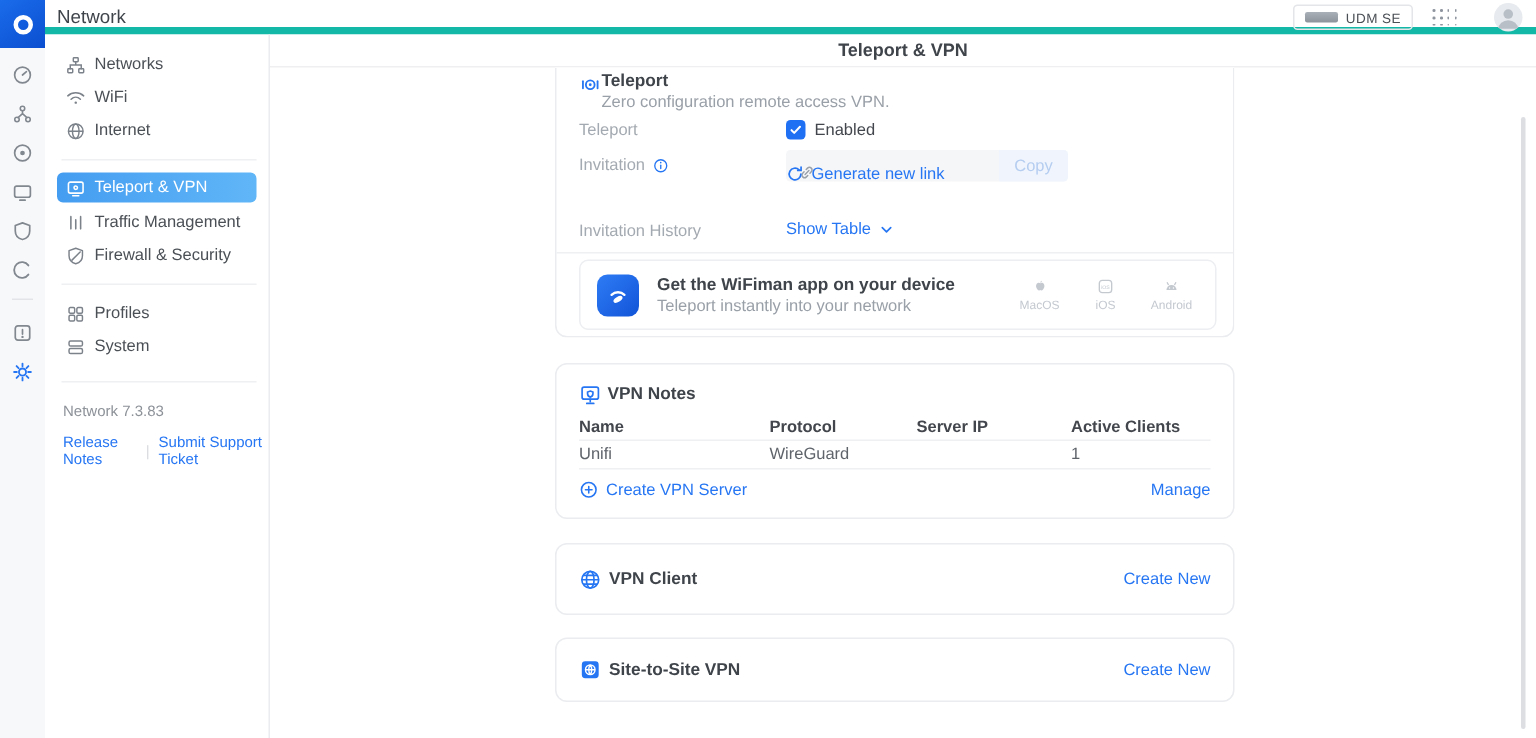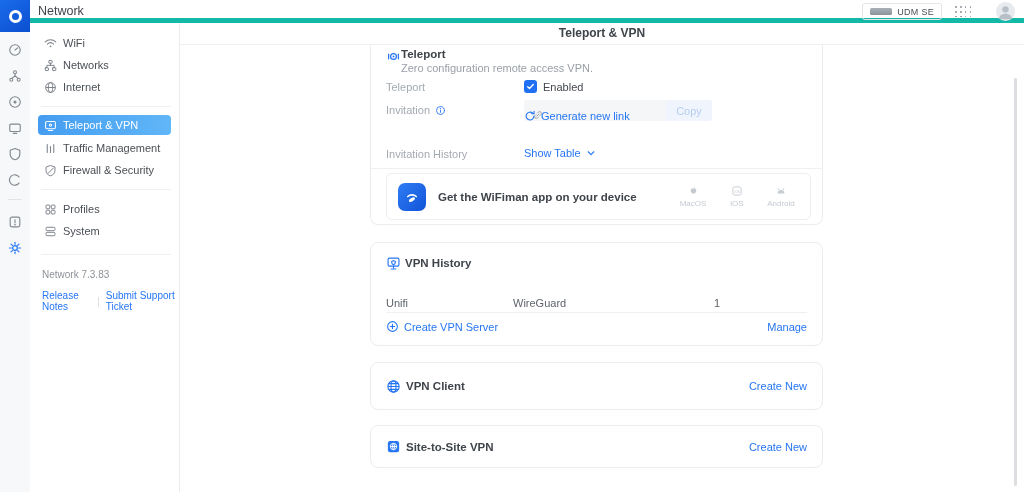--- a/index.html
+++ b/index.html
@@ -176,35 +176,35 @@
     <svg viewBox="0 0 16 16">
         <circle cx="8" cy="6.2" r="2.7" fill="#b9bfc7"></circle>
         <path d="M2.5 14.5 a5.5 4.8 0 0 1 11 0Z" fill="#b9bfc7"></path>
       </svg>
   </div>
 </div>
 
 <div class="sidebar">
   <div class="nav">
     <div class="nav-item">
-      <svg class="nico" viewBox="0 0 16 16" fill="none" stroke="currentColor" stroke-width="1.3" stroke-linecap="round">
-          <path d="M1.5 6 C5 2.6 11 2.6 14.5 6"></path>
-          <path d="M4.2 8.8 C6.4 6.7 9.6 6.7 11.8 8.8"></path>
-          <circle cx="8" cy="11.6" r="1" fill="currentColor" stroke="none"></circle>
-        </svg>
-      <span>WiFi</span>
-    </div>
-    <div class="nav-item">
       <svg class="nico" viewBox="0 0 16 16" fill="none" stroke="currentColor" stroke-width="1.2" stroke-linecap="round">
           <rect x="6" y="1.8" width="4" height="3.4" rx=".6"></rect>
           <rect x="1.5" y="10.8" width="4" height="3.4" rx=".6"></rect>
           <rect x="10.5" y="10.8" width="4" height="3.4" rx=".6"></rect>
           <path d="M8 5.2v2.6M3.5 10.8V7.8h9v3"></path>
         </svg>
       <span>Networks</span>
+    </div>
+    <div class="nav-item">
+      <svg class="nico" viewBox="0 0 16 16" fill="none" stroke="currentColor" stroke-width="1.3" stroke-linecap="round">
+          <path d="M1.5 6 C5 2.6 11 2.6 14.5 6"></path>
+          <path d="M4.2 8.8 C6.4 6.7 9.6 6.7 11.8 8.8"></path>
+          <circle cx="8" cy="11.6" r="1" fill="currentColor" stroke="none"></circle>
+        </svg>
+      <span>WiFi</span>
     </div>
     <div class="nav-item">
       <svg class="nico" viewBox="0 0 16 16" fill="none" stroke="currentColor" stroke-width="1.2">
           <circle cx="8" cy="8" r="6"></circle>
           <ellipse cx="8" cy="8" rx="2.7" ry="6"></ellipse>
           <path d="M2 8h12"></path>
         </svg>
       <span>Internet</span>
     </div>
     <div class="side-div"></div>
@@ -316,20 +316,21 @@
 
       <div class="wifiman">
         <div class="wm-app">
           <svg width="18" height="18" viewBox="0 0 16 16">
               <path d="M4.2 7.6 C6.3 5.6 9.7 5.6 11.8 7.6" fill="none" stroke="#fff" stroke-width="1.4" stroke-linecap="round"></path>
               <ellipse cx="8" cy="10.3" rx="3" ry="1.5" transform="rotate(-32 8 10.3)" fill="#fff"></ellipse>
             </svg>
         </div>
         <div class="wm-txt">
           <div class="wm-title">Get the WiFiman app on your device</div>
+          <div class="wm-sub">Teleport instantly into your network</div>
         </div>
         <div class="platforms">
           <div class="platform">
             <svg width="11" height="12" viewBox="0 0 16 16" fill="currentColor">
                 <path d="M8 4.9 c-.6-.6-1.7-.8-2.5-.4 C4 5.2 3.6 7.2 4.2 8.9 c.5 1.5 1.6 3 2.8 2.9 .4 0 .7-.3 1-.3 .3 0 .6.3 1 .3 1.2.1 2.3-1.4 2.8-2.9 .6-1.7.2-3.7-1.3-4.4 -.8-.4-1.9-.2-2.5.4Z"></path>
                 <path d="M8.1 4.3 c-.1-.9.5-1.7 1.4-1.9 .1.9-.5 1.8-1.4 1.9Z"></path>
               </svg>
             <span class="plabel">MacOS</span>
           </div>
           <div class="platform">
@@ -351,21 +352,27 @@
         </div>
       </div>
     </div>
 
     <div class="card card2">
       <svg class="c2-ic" viewBox="0 0 16 16" fill="none" stroke="currentColor" stroke-width="1.2" stroke-linecap="round">
           <rect x="2.2" y="2.2" width="11.6" height="8.6" rx="1.4"></rect>
           <path d="M8 5 l1.9.7 v1.2 c0 1.3-.9 2.1-1.9 2.4 c-1-.3-1.9-1.1-1.9-2.4 V5.7 Z"></path>
           <path d="M8 10.8v1.6M5.5 13.8h5"></path>
         </svg>
-      <div class="c2-title">VPN History</div>
+      <div class="c2-title">VPN Notes</div>
+      <div class="thead">
+        <span class="col col-0">Name</span>
+        <span class="col col-1">Protocol</span>
+        <span class="col col-2">Server IP</span>
+        <span class="col col-3">Active Clients</span>
+      </div>
       <div class="trow">
         <span class="col col-0">Unifi</span>
         <span class="col col-1">WireGuard</span>
         <span class="col col-2"></span>
         <span class="col col-3">1</span>
       </div>
       <div class="link c2-create">
         <svg width="13" height="13" viewBox="0 0 16 16" fill="none" stroke="#2676f3" stroke-width="1.3" stroke-linecap="round">
             <circle cx="8" cy="8" r="6"></circle>
             <path d="M8 5.3v5.4M5.3 8h5.4"></path>

